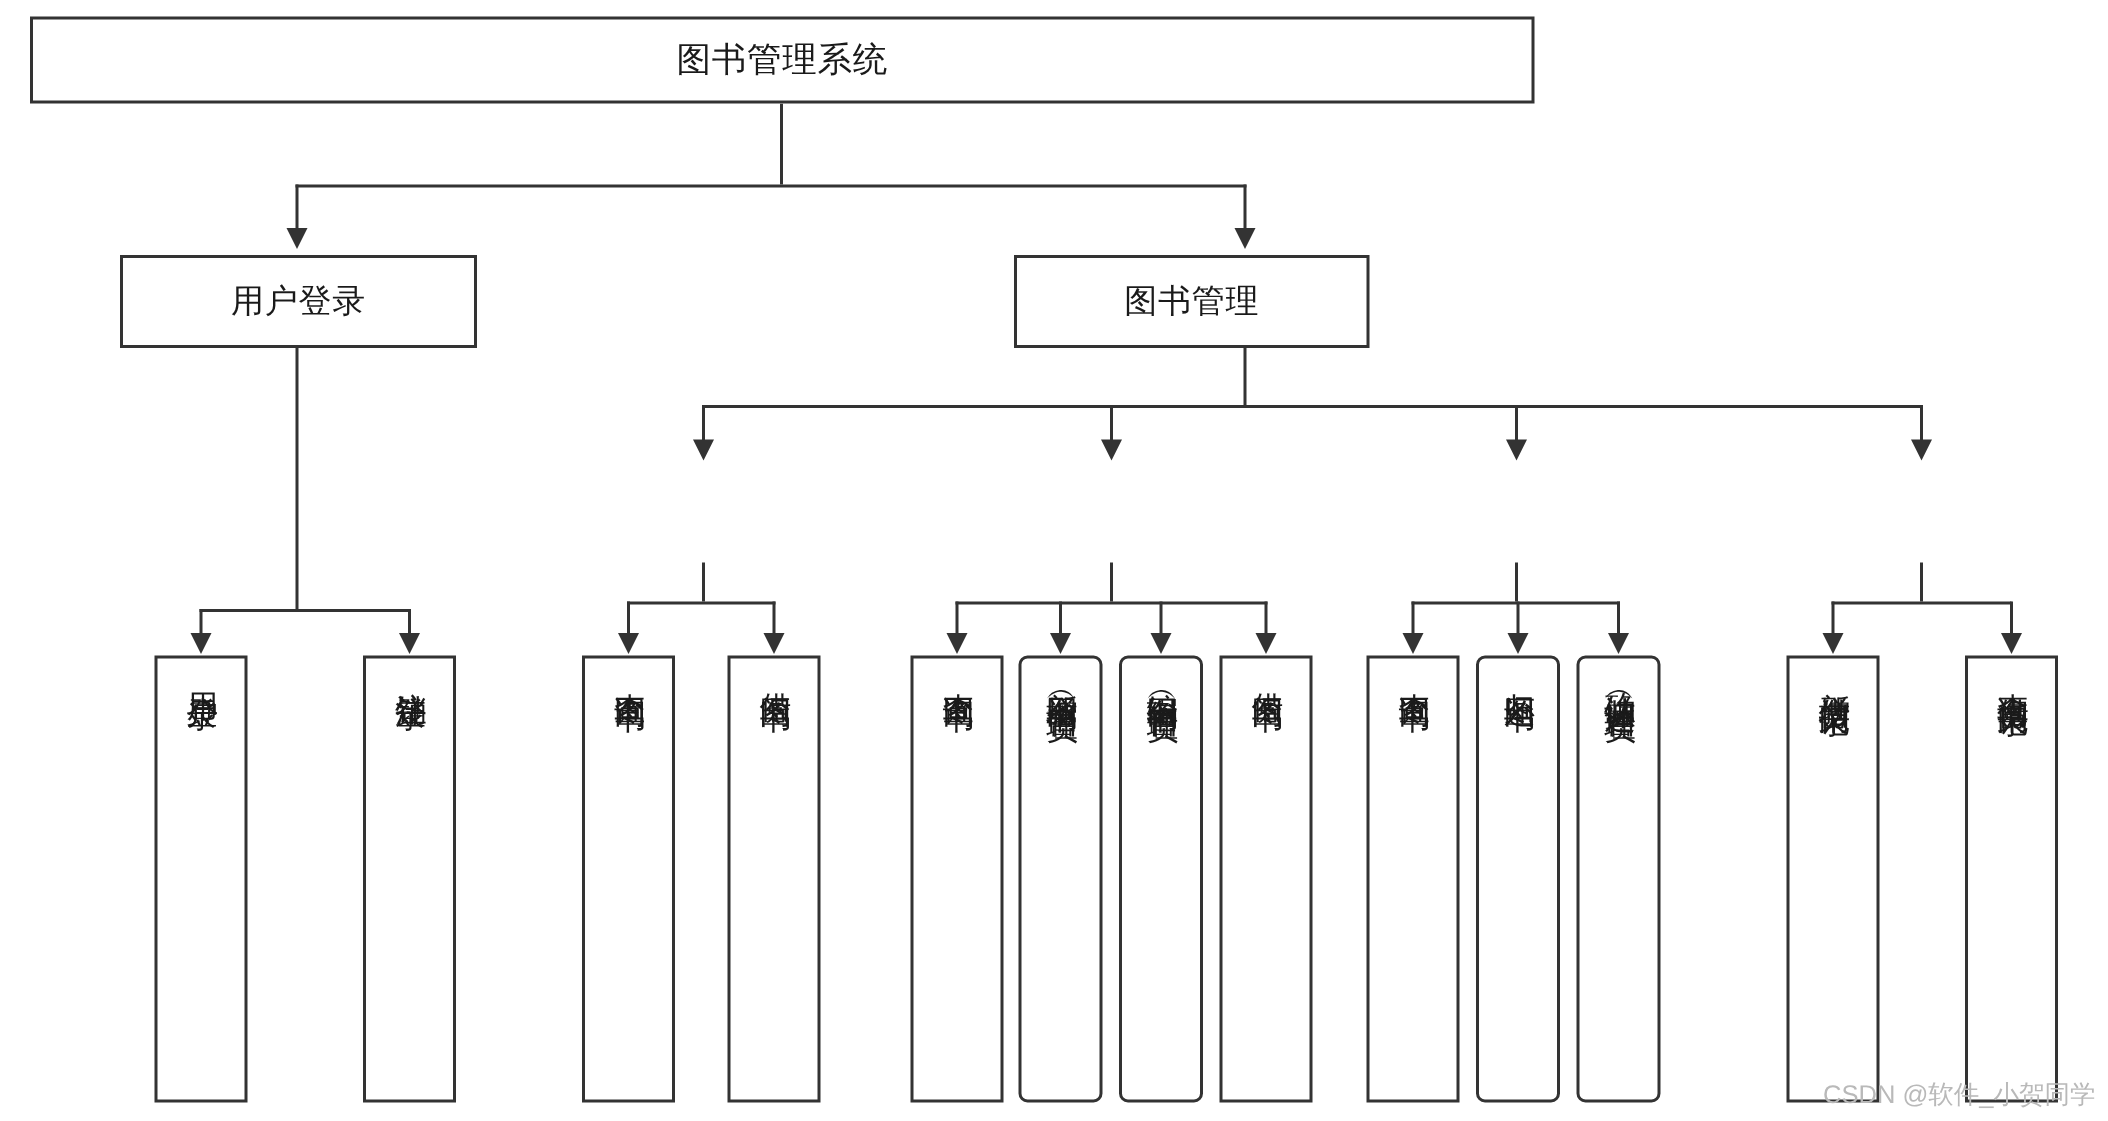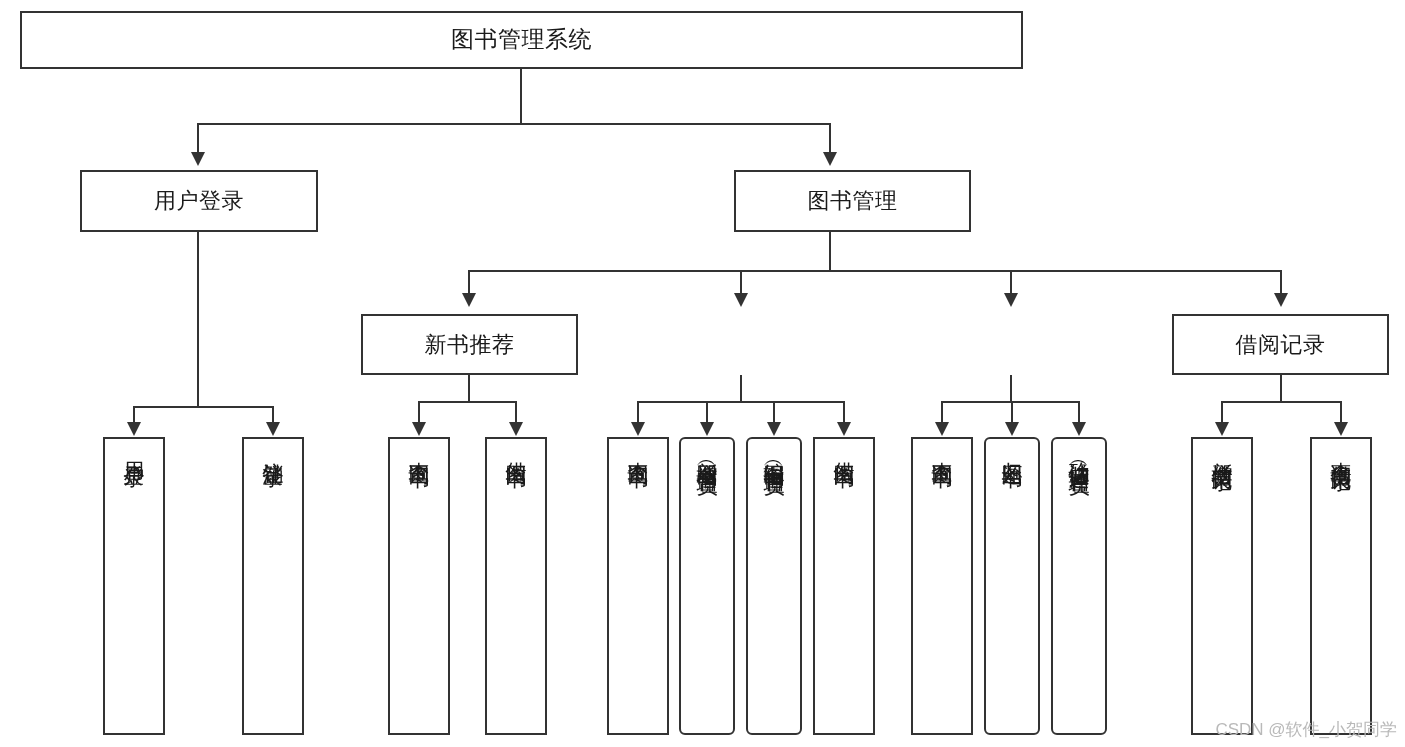--- a/index.html
+++ b/index.html
@@ -144,30 +144,24 @@
   <div class="edge v" style="left:1340px; top:401px; height:22px;"></div>
   <div class="arrow" style="left:1334px; top:422px;"></div>
 
   <div class="node horiz root" style="left:20px; top:11px; width:1003px; height:58px;">
     <span class="node-label">图书管理系统</span>
   </div>
 
   <div class="node horiz" style="left:80px; top:170px; width:238px; height:62px;">
     <span class="node-label">用户登录</span>
   </div>
-  <div class="node horiz" style="left:734px; top:170px; width:237px; height:62px;">
+  <div class="node horiz" style="left:676px; top:170px; width:237px; height:62px;">
     <span class="node-label">图书管理</span>
   </div>
 
-  <div class="node horiz" style="left:361px; top:314px; width:217px; height:61px;">
-    <span class="node-label">新书推荐</span>
-  </div>
-  <div class="node horiz" style="left:1172px; top:314px; width:217px; height:61px;">
-    <span class="node-label">借阅记录</span>
-  </div>
 
   <div class="node vert" style="left:103px; top:437px; width:62px; height:298px;">
     <span class="node-label">用户登录</span>
   </div>
   <div class="node vert" style="left:242px; top:437px; width:62px; height:298px;">
     <span class="node-label">注销登录</span>
   </div>
 
   <div class="node vert" style="left:388px; top:437px; width:62px; height:298px;">
     <span class="node-label">查询图书</span>

